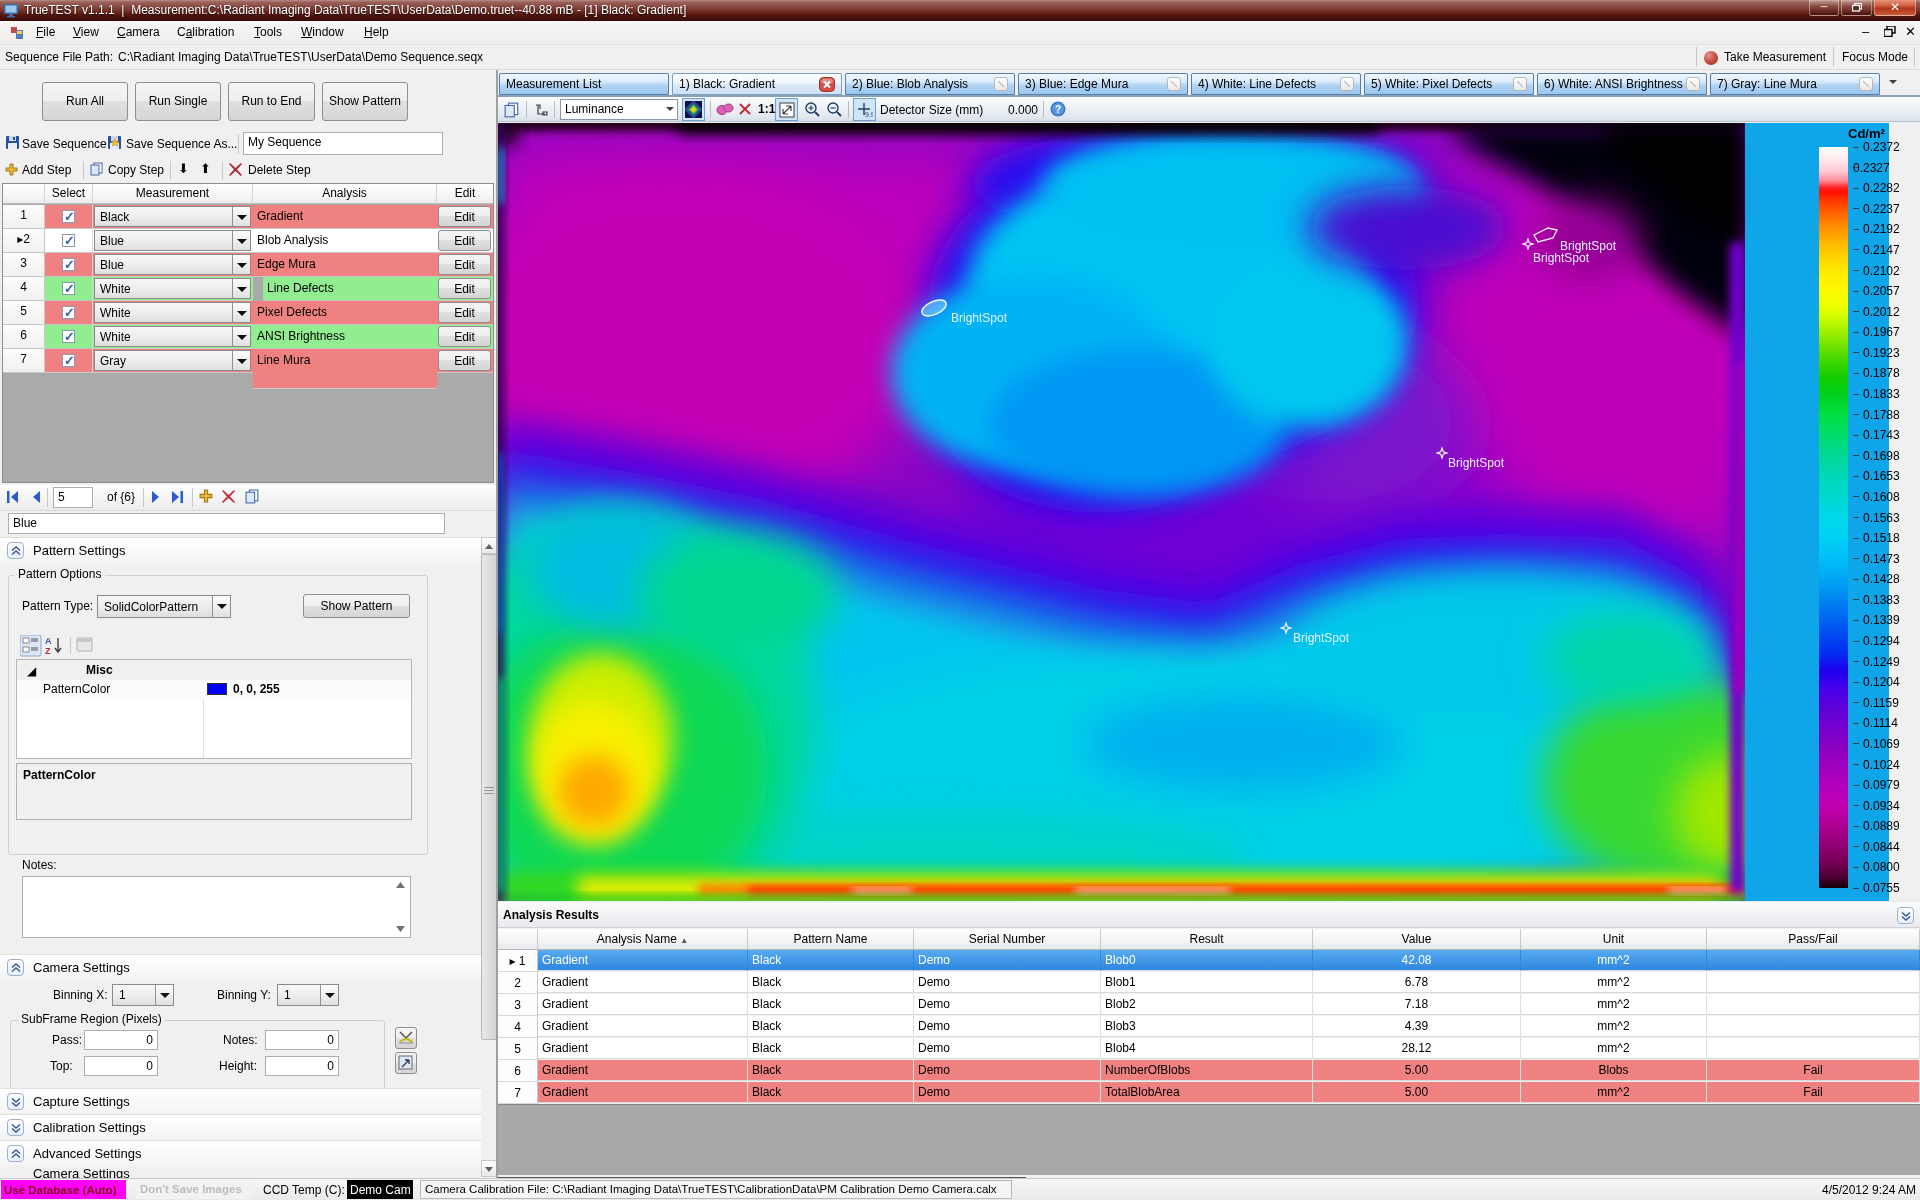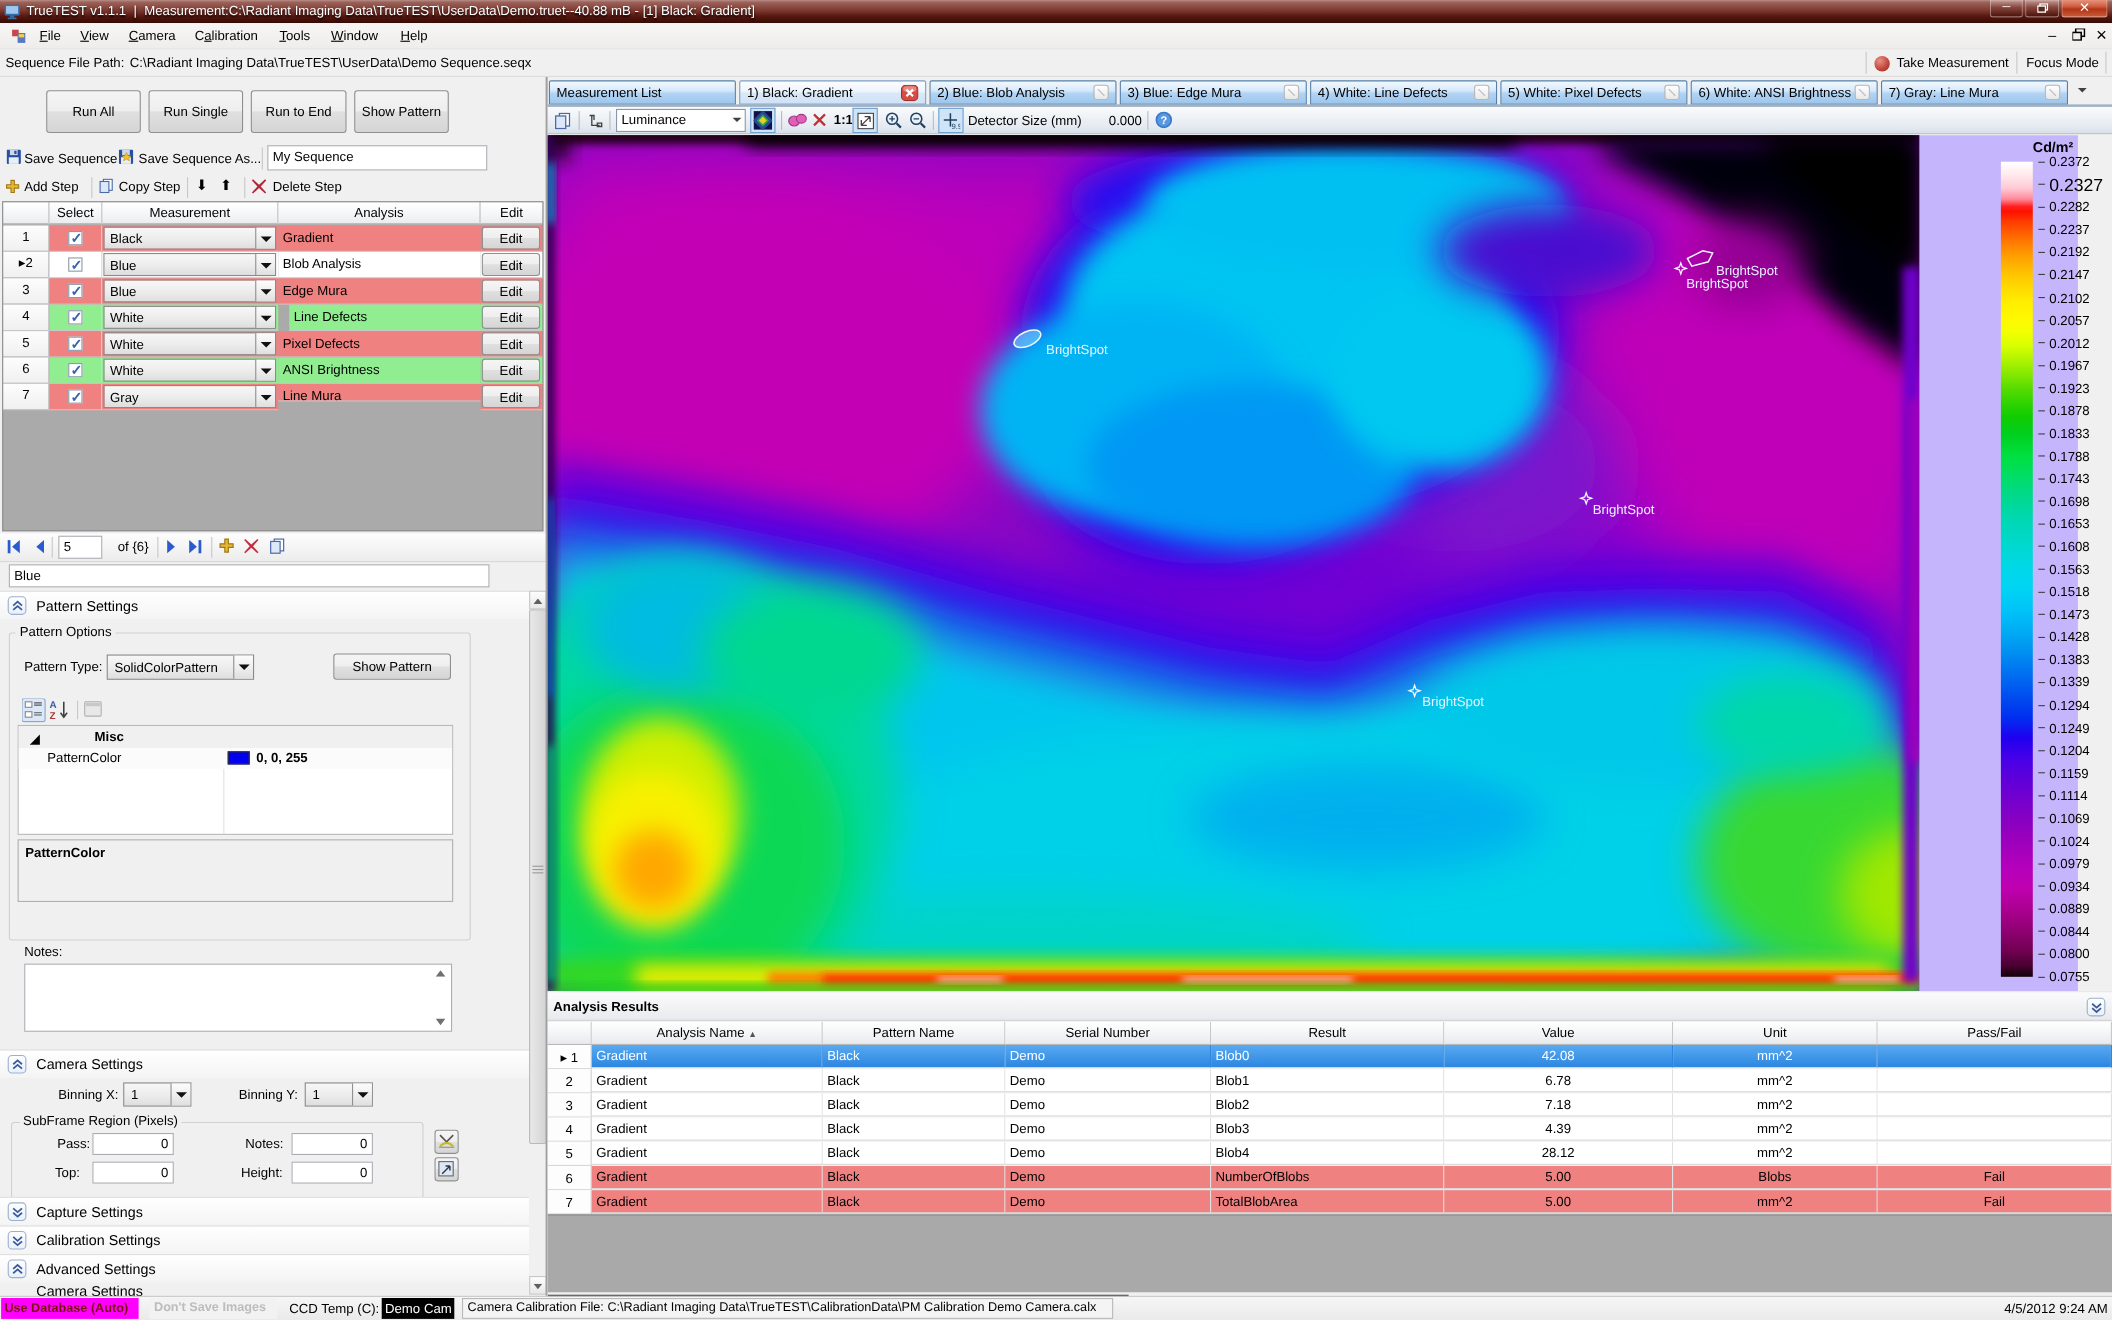--- a/index.html
+++ b/index.html
@@ -241,21 +241,21 @@
           <div class="abs" style="left:434px;top:120px;width:56px;height:24px;background:#90ee90;border-bottom:1px solid #c8c8c8;">
             <div class="btn abs" style="left:1px;top:1px;width:53px;height:21px;padding-top:3px;">Edit</div>
           </div>
           <div class="abs rnum" style="left:0;top:144px;width:42px;height:24px;">7</div>
           <div class="abs" style="left:42px;top:144px;width:48px;height:24px;background:#ef8181;border-bottom:1px solid #c8c8c8;border-right:1px solid #d8d8d8;">
             <div class="chk" style="left:17px;top:5px;"></div>
           </div>
           <div class="abs" style="left:90px;top:144px;width:160px;height:24px;background:#ef8181;border-bottom:1px solid #c8c8c8;">
             <div class="combo abs" style="left:1px;top:1px;width:157px;height:21px;padding:3px 0 0 5px;">Gray<span class="arr"></span></div>
           </div>
-          <div class="abs" style="left:250px;top:144px;width:184px;height:16px;background:#ef8181;border-bottom:1px solid #c8c8c8;padding:4px 0 0 4px;">Line Mura</div>
+          <div class="abs" style="left:250px;top:144px;width:184px;height:40px;background:#ef8181;border-bottom:1px solid #c8c8c8;padding:4px 0 0 4px;">Line Mura</div>
           <div class="abs" style="left:434px;top:144px;width:56px;height:24px;background:#ef8181;border-bottom:1px solid #c8c8c8;">
             <div class="btn abs" style="left:1px;top:1px;width:53px;height:21px;padding-top:3px;">Edit</div>
           </div>
         </div>
     </div>
 
     <div class="abs" id="navbar" style="left:0;top:415px;width:497px;height:26px;background:linear-gradient(#fdfdfd,#ececec);border-bottom:1px solid #d8d8d8;">
         <svg class="abs" style="left:6px;top:5px" width="14" height="14" viewBox="0 0 14 14">
           <rect x="1" y="1" width="2.5" height="12" fill="#2a5ad0"></rect>
           <path d="M12 1 L5 7 L12 13 Z" fill="#2a5ad0"></path>
@@ -583,27 +583,27 @@
           <path d="M1036 112 l14 -7 l9 2 l-4 8 l-15 4 z" fill="none" stroke="#f0f8ff" stroke-width="1.3"></path>
           <path transform="translate(1030,121)" d="M0,-5 L1.3,-1.3 L5,0 L1.3,1.3 L0,5 L-1.3,1.3 L-5,0 L-1.3,-1.3 Z" fill="none" stroke="#f0f8ff" stroke-width="1.2"></path>
           <text x="1062" y="127" font-size="12" fill="#e8f2ff" font-family="Liberation Sans">BrightSpot</text>
           <text x="1035" y="139" font-size="12" fill="#e8f2ff" font-family="Liberation Sans">BrightSpot</text>
           <path transform="translate(944,330)" d="M0,-5 L1.3,-1.3 L5,0 L1.3,1.3 L0,5 L-1.3,1.3 L-5,0 L-1.3,-1.3 Z" fill="none" stroke="#f0f8ff" stroke-width="1.2"></path>
           <text x="950" y="344" font-size="12" fill="#e8f2ff" font-family="Liberation Sans">BrightSpot</text>
           <path transform="translate(788,505)" d="M0,-5 L1.3,-1.3 L5,0 L1.3,1.3 L0,5 L-1.3,1.3 L-5,0 L-1.3,-1.3 Z" fill="none" stroke="#f0f8ff" stroke-width="1.2"></path>
           <text x="795" y="519" font-size="12" fill="#e8f2ff" font-family="Liberation Sans">BrightSpot</text>
         </svg></div>
 
-    <div class="abs" id="scalepanel" style="left:1247px;top:53px;width:144px;height:778px;background:#c4b5fd;">
+    <div class="abs" id="scalepanel" style="left:1247px;top:53px;width:144px;height:778px;background:#0ea5e9;">
         <div class="abs" style="left:103px;top:3px;font-weight:bold;font-size:13px;">Cd/m²</div>
         <div class="abs" style="left:74px;top:24px;width:29px;height:741px;background:linear-gradient(#ffffff 0%,#ffeaee 1.6%,#ffc8d4 3.3%,#ff8898 4.6%,#ff2020 5.5%,#ff1000 6.1%,#ff3a00 7.3%,#ff5c00 8.6%,#ff8400 10.3%,#ffa800 12.1%,#ffc400 13.8%,#ffdc00 15.6%,#ffee00 17.3%,#fff800 19.1%,#f4ff00 20.8%,#d8ff00 22.6%,#b0f400 24.3%,#84e800 26.1%,#58dc00 27.8%,#30d400 29.6%,#10cc00 31.3%,#00d020 33.5%,#00e040 36.1%,#00dc70 39.2%,#00d898 41.8%,#00d8b8 44.4%,#00d8d0 47.1%,#00d8e8 49.7%,#00d4f4 52.3%,#00c4f8 54.9%,#00acf4 57.6%,#0090f0 60.2%,#0070f0 62.8%,#0050f0 65.4%,#0030f0 68.1%,#2000f0 70.7%,#4800e8 73.3%,#6000d8 75.9%,#7800cc 78.6%,#8c00c0 81.2%,#a000bc 83.8%,#b400bc 86.4%,#c000b0 89.1%,#ac0090 91.7%,#900074 94.3%,#700050 96.9%,#480030 98.7%,#100008 100%);"></div>
         <div class="abs" style="left:108px;top:23.5px;width:6px;height:1px;background:#404040;"></div>
         <div class="abs" style="left:118px;top:17px;font-size:12px;">0.2372</div>
         <div class="abs" style="left:108px;top:44.08333333333333px;width:6px;height:1px;background:#404040;"></div>
-        <div class="abs" style="left:118px;top:37.58333333333333px;font-size:16px;">0.2327</div>
+        <div class="abs" style="left:108px;top:37.58333333333333px;font-size:12px;">0.2327</div>
         <div class="abs" style="left:108px;top:64.66666666666666px;width:6px;height:1px;background:#404040;"></div>
         <div class="abs" style="left:118px;top:58.16666666666666px;font-size:12px;">0.2282</div>
         <div class="abs" style="left:108px;top:85.25px;width:6px;height:1px;background:#404040;"></div>
         <div class="abs" style="left:118px;top:78.75px;font-size:12px;">0.2237</div>
         <div class="abs" style="left:108px;top:105.83333333333333px;width:6px;height:1px;background:#404040;"></div>
         <div class="abs" style="left:118px;top:99.33333333333333px;font-size:12px;">0.2192</div>
         <div class="abs" style="left:108px;top:126.41666666666666px;width:6px;height:1px;background:#404040;"></div>
         <div class="abs" style="left:118px;top:119.91666666666666px;font-size:12px;">0.2147</div>
         <div class="abs" style="left:108px;top:147px;width:6px;height:1px;background:#404040;"></div>
         <div class="abs" style="left:118px;top:140.5px;font-size:12px;">0.2102</div>

